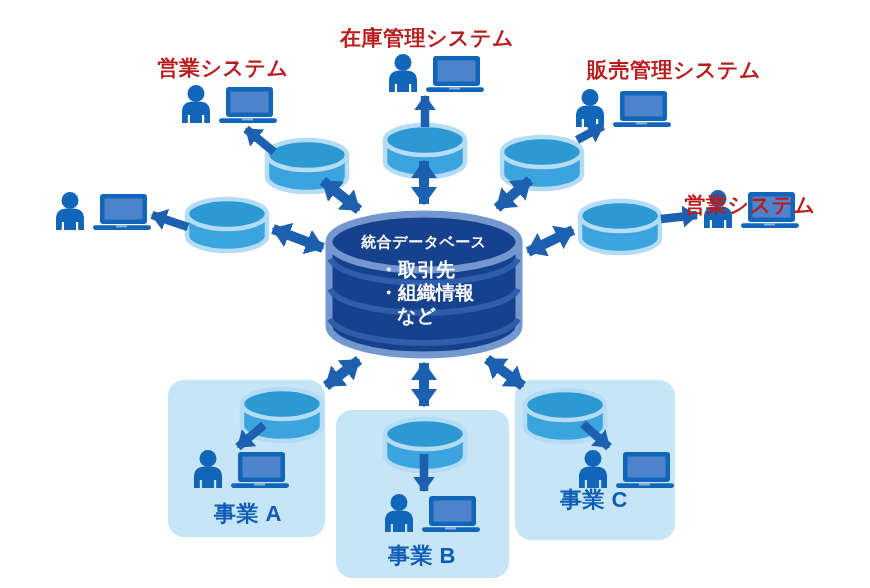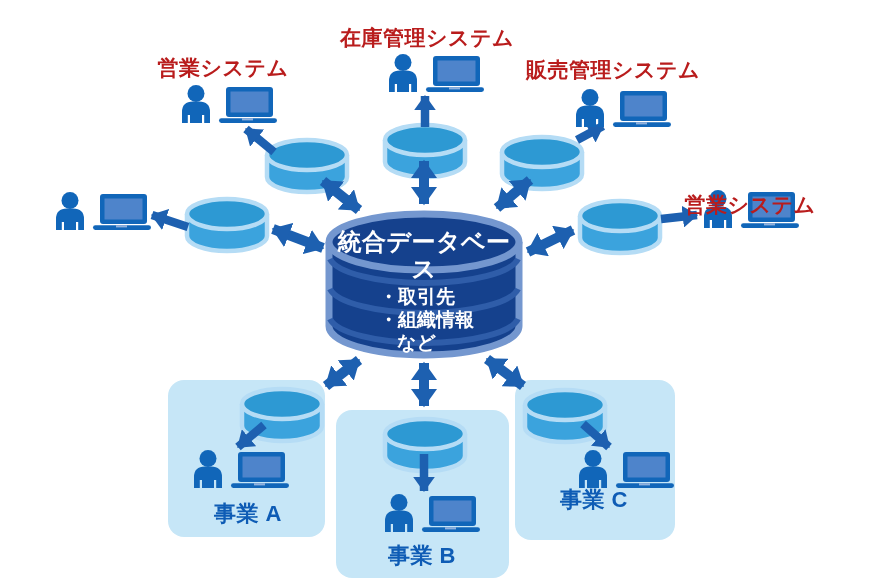--- a/index.html
+++ b/index.html
@@ -13,21 +13,21 @@
   }
   .biz-label{
     position:absolute;transform:translateX(-50%);
     font-weight:bold;font-size:22px;color:#0E5CB5;
     white-space:nowrap;letter-spacing:0.5px;line-height:1.1;
   }
   .db-text{
     position:absolute;left:325px;top:228px;width:198px;
     color:#ffffff;font-weight:bold;text-align:center;pointer-events:none;
   }
-  .db-title{font-size:24px;line-height:27px;letter-spacing:0.5px;}
+  .db-title{font-size:15px;line-height:27px;letter-spacing:0.5px;}
   .db-items{margin-top:3px;text-align:left;padding-left:54px;font-size:19px;line-height:23px;}
   .db-item-indent{padding-left:18px;}
 </style>
 </head>
 <body>
 
 <div class="stage">
 
   <svg width="870" height="588" viewBox="0 0 870 588">
     <defs>
@@ -97,21 +97,21 @@
     <use href="#user" x="388" y="54" width="96" height="38"></use>
     <use href="#user" x="575" y="89" width="96" height="38"></use>
     <use href="#user" x="703" y="190" width="96" height="38"></use>
     <use href="#user" x="193" y="450" width="96" height="38"></use>
     <use href="#user" x="384" y="494" width="96" height="38"></use>
     <use href="#user" x="578" y="450" width="96" height="38"></use>
   </svg>
 
   <div class="sys-label" style="left:223px;top:56px;">営業システム</div>
   <div class="sys-label" style="left:427px;top:26px;">在庫管理システム</div>
-  <div class="sys-label" style="left:593px;top:58px;padding-left:40px;">販売管理システム</div>
+  <div class="sys-label" style="left:654px;top:58px;padding-left:40px;">販売管理システム</div>
   <div class="sys-label" style="left:750px;top:165px;margin-top:28px;">営業システム</div>
 
   <div class="biz-label" style="left:248px;top:502px;">事業 A</div>
   <div class="biz-label" style="left:422px;top:544px;">事業 B</div>
   <div class="biz-label" style="left:594px;top:488px;">事業 C</div>
 
   <div class="db-text">
     <div class="db-title">統合データベース</div>
     <div class="db-items">
       <div>・取引先</div>

